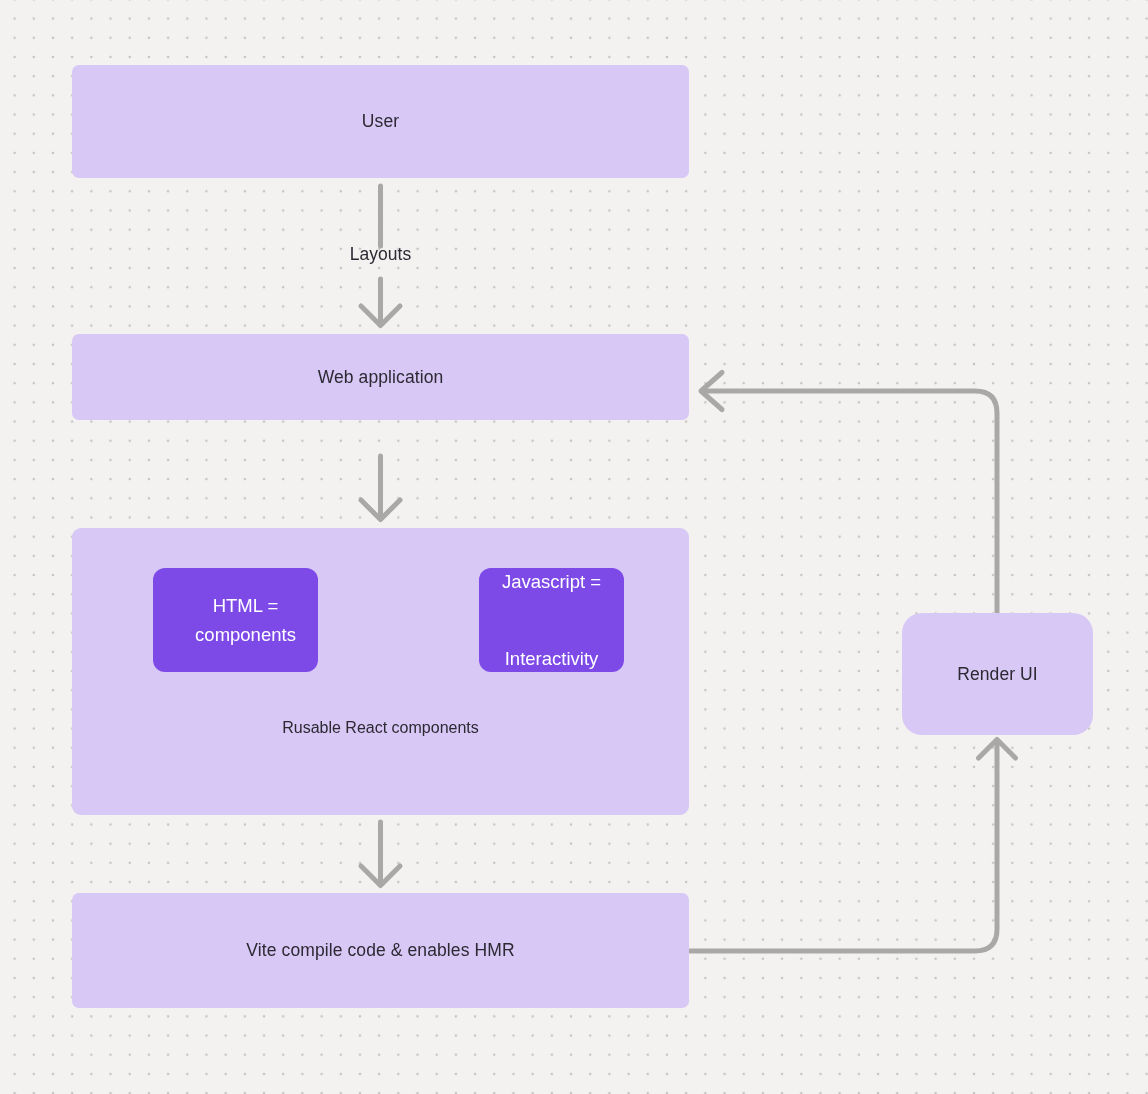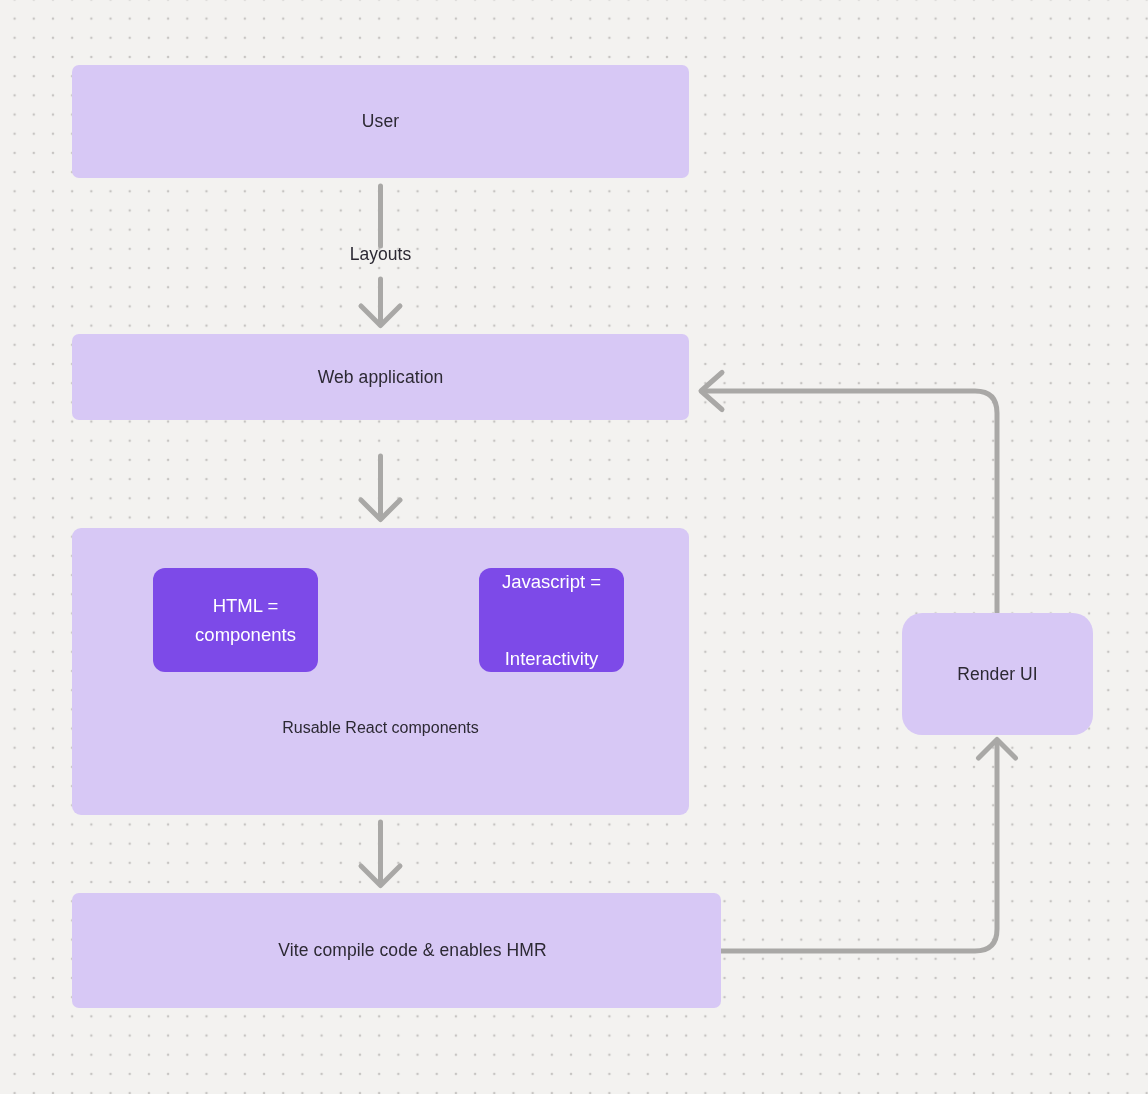--- a/index.html
+++ b/index.html
@@ -115,21 +115,21 @@
 
 
     <div class="inner-node" style="left:407px;gap:48px;">
       <div>Javascript =</div>
       <div>Interactivity</div>
     </div>
 
     <div class="group-caption">Rusable React components</div>
   </div>
 
-  <div class="node" style="left:72px; top:893px; width:617px; height:115px;padding-left:32px;">
+  <div class="node" style="left:72px; top:893px; width:617px; height:115px;">
     <span>Vite compile code &amp; enables HMR</span>
   </div>
 
   <div class="node" style="left:902px; top:613px; width:191px; height:122px; border-radius:20px;">
     <span>Render UI</span>
   </div>
 
 </div>
 
 </body></html>

